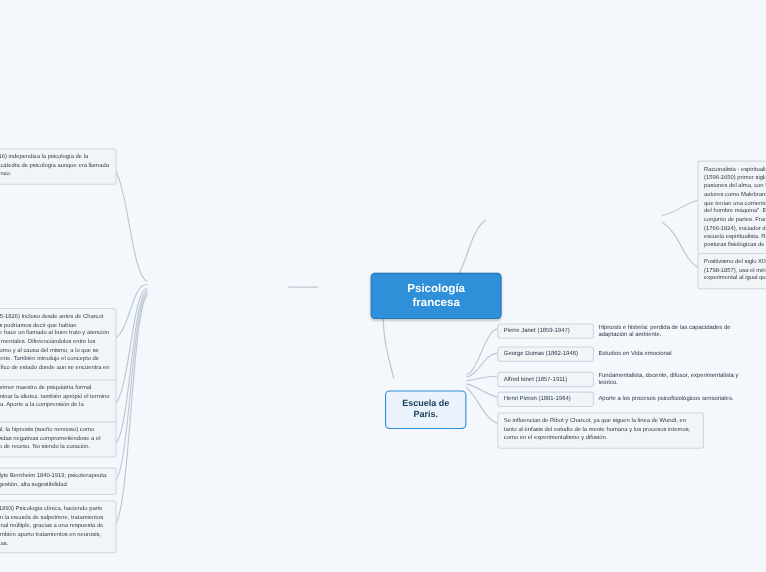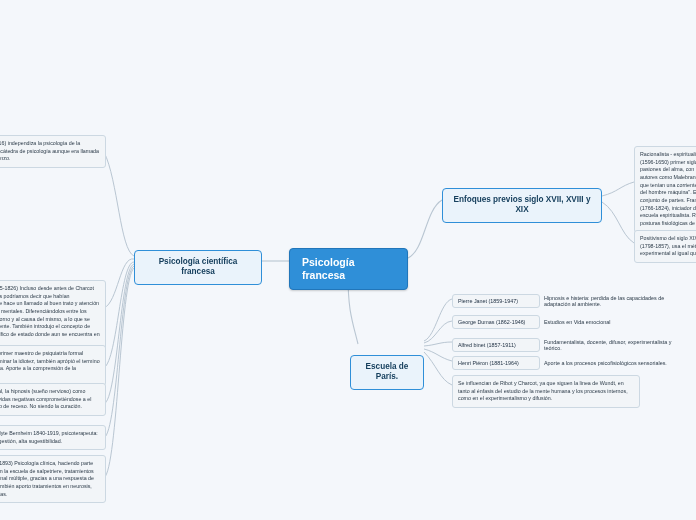--- a/index.html
+++ b/index.html
@@ -33,22 +33,23 @@
     line-height: 1.25;
   }
   
   .root {
     background: #2f8fd8;
     border: 1px solid #2176ba;
     color: #ffffff;
     font-size: 10.5px;
     font-weight: bold;
     padding: 7px 12px;
-    text-align: left;
+    text-align: center;
     box-shadow: 0 1px 2px rgba(0,0,0,0.18);
+    margin-left: 48px;
   }
   
   .branch {
     background: #eaf3fb;
     border: 1px solid #2f8fd8;
     color: #17405e;
     font-size: 8.2px;
     font-weight: bold;
     padding: 6px 10px;
     text-align: center;
@@ -142,27 +143,21 @@
     <path d="M134 262 C 120 262, 118 358, 104 368" stroke="#b9c6d2" stroke-width="1" fill="none"></path>
     <path d="M134 264 C 120 268, 118 398, 104 404" stroke="#b9c6d2" stroke-width="1" fill="none"></path>
     <path d="M134 266 C 120 274, 118 430, 104 438" stroke="#b9c6d2" stroke-width="1" fill="none"></path>
     <path d="M134 268 C 120 280, 118 468, 104 478" stroke="#b9c6d2" stroke-width="1" fill="none"></path>
   </svg>
 
   <div class="node root" style="left:289px; top:248px; width:119px;">
     <span>Psicología francesa</span>
   </div>
 
-  <div class="node branch" style="left:442px; top:188px; width:160px;">
-    <span>Enfoques previos siglo XVII, XVIII y XIX</span>
-  </div>
-
-  <div class="node branch" style="left:134px; top:250px; width:128px;">
-    <span>Psicología científica francesa</span>
-  </div>
+
 
   <div class="node branch" style="left:350px; top:335px; width:74px;margin-top:20px;">
     <span>Escuela de París.</span>
   </div>
 
   <div class="clip-right">
     <div class="offnode" style="left:6px; top:146px; width:120px;">
       <span>Racionalista - espiritualista. René Descartes (1596-1650) primer siglo menciona sobre las pasiones del alma, con lo que llegó con autores como Malebranche y Leibniz. Ideas que tenían una corriente de la época, "tratado del hombre máquina". El organismo es un conjunto de partes. Francois Maine de Biran (1766-1824), iniciador del movimiento de la escuela espiritualista. Reacciona contra las posturas fisiológicas de la época.</span>
     </div>
     <div class="offnode" style="left:6px; top:230px; width:120px;">

